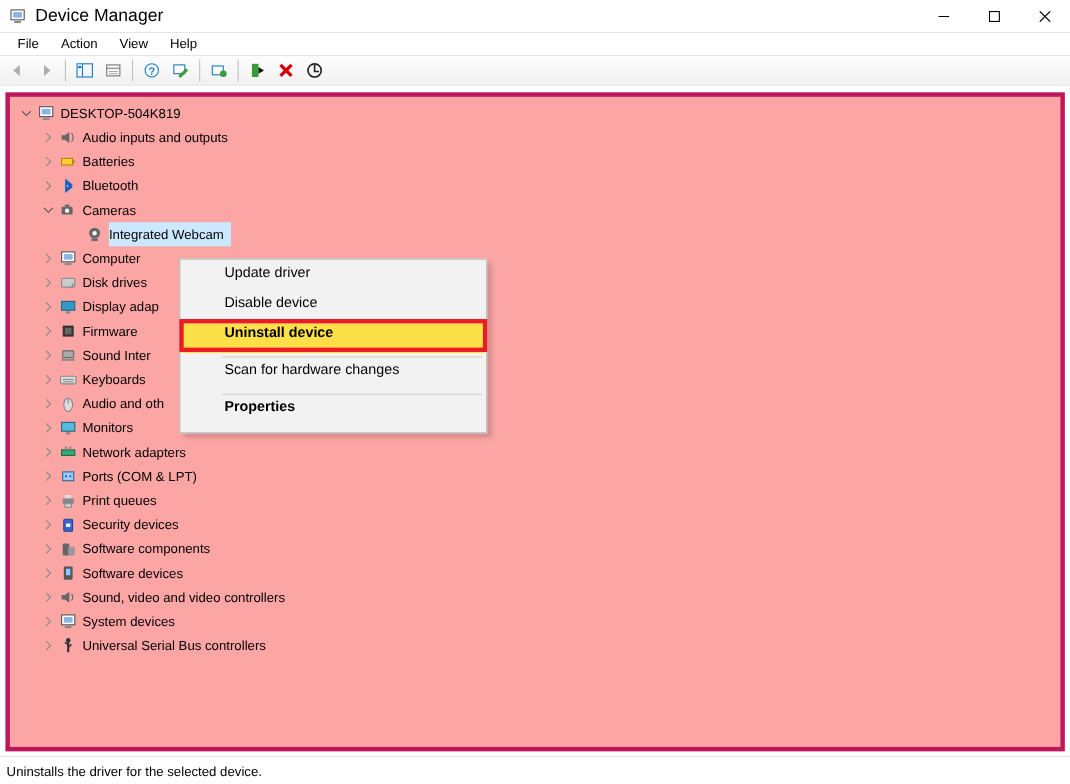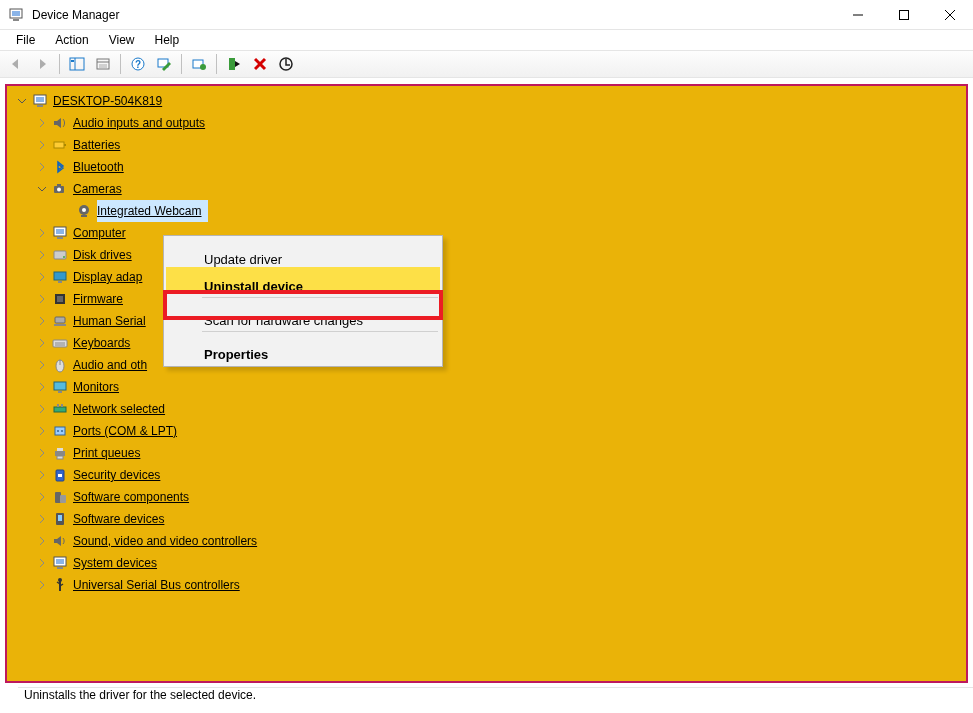--- a/index.html
+++ b/index.html
@@ -18,21 +18,21 @@
     display: flex;
     align-items: center;
     border-bottom: 1px solid #e5e5e5;
     padding-left: 8px;
   }
   .titlebar .appicon {
     width: 16px; height: 16px;
     display:flex;align-items:center;justify-content:center;
     margin-right: 8px;
   }
-  .titlebar .title { font-size: 12px; }
+  .titlebar .title { font-size: 16px; }
   .titlebar .spacer { flex: 1; }
   .winbtn {
     width: 46px; height: 30px;
     display:flex;align-items:center;justify-content:center;
     font-size: 10px;
   }
   .winbtn svg { display:block; }
   .menubar {
     height: 20px;
     display:flex;
@@ -58,24 +58,23 @@
     display:flex;align-items:center;justify-content:center;
     border:1px solid transparent;
   }
   .tbtn.disabled { opacity: .45; }
   .tsep {
     width:1px;height:20px;background:#c0c0c0;margin:0 3px;
   }
   .clientwrap {
     position:absolute;
     left:5px;right:5px;top:84px;bottom:30px;
-    border:2px solid #be185d;
-    background:#eab308;
+    border:4px solid #be185d;
+    background:#fca5a5;
     overflow:hidden;
-    text-decoration:underline;
   }
   .tree {
     padding: 4px 0 4px 4px;
     font-size: 12px;
     line-height: 22px;
   }
   .row {
     height:22px;
     display:flex;align-items:center;
     white-space:nowrap;
@@ -99,40 +98,40 @@
     position:absolute;
     left:163px; top:235px;
     width:280px;
     background:#f2f2f2;
     border:1px solid #b5b5b5;
     box-shadow: 4px 4px 4px rgba(0,0,0,.15);
     padding:4px 2px;
   }
   .ctxitem {
     height:27px;
-    display:flex;align-items:flex-end;
+    display:flex;align-items:flex-start;
     padding-left:38px;
     font-size:13px;
   }
   .ctxitem.bold { font-weight:700; }
   .ctxsep {
     height:1px;background:#d0d0d0;margin:3px 2px 3px 36px;
   }
   .ctxitem.hi {
     background:#fde047;
     font-weight:bold;
   }
   .redbox {
     position:absolute;
     border:4px solid #ec1c24;
     pointer-events:none;
   }
   .statusbar {
-    position:absolute;left:18px;right:0;bottom:0;height:26px;
-    display:flex;
+    position:absolute;left:0;right:0;bottom:0;height:26px;
+    display:flex;align-items:center;
     padding-left:6px;
     border-top:1px solid #e5e5e5;
     font-size:12px;
   }
   svg { display:block; }
 </style>
 </head>
 <body>
 
 <div class="titlebar">
@@ -387,21 +386,21 @@
             <svg width="10" height="10">
               <path d="M3 1 L7 5 L3 9" fill="none" stroke="#888"></path>
             </svg>
           </span>
           <span class="nodeicon">
             <svg width="16" height="16">
               <rect x="3" y="4" width="10" height="6" rx="1" fill="#aaa" stroke="#666"></rect>
               <rect x="2" y="11" width="12" height="2" fill="#888"></rect>
             </svg>
           </span>
-          <span class="nodelabel">Human Serial</span>
+          <span class="nodelabel">Sound Inter</span>
         </div>
         <div class="row indent1">
           <span class="twisty">
             <svg width="10" height="10">
               <path d="M3 1 L7 5 L3 9" fill="none" stroke="#888"></path>
             </svg>
           </span>
           <span class="nodeicon">
             <svg width="16" height="16">
               <rect x="1" y="5" width="14" height="7" rx="1" fill="#ddd" stroke="#888"></rect>
@@ -445,21 +444,21 @@
               <path d="M3 1 L7 5 L3 9" fill="none" stroke="#888"></path>
             </svg>
           </span>
           <span class="nodeicon">
             <svg width="16" height="16">
               <rect x="2" y="6" width="12" height="5" fill="#3a7" stroke="#264"></rect>
               <rect x="5" y="3" width="2" height="3" fill="#888"></rect>
               <rect x="9" y="3" width="2" height="3" fill="#888"></rect>
             </svg>
           </span>
-          <span class="nodelabel">Network selected</span>
+          <span class="nodelabel">Network adapters</span>
         </div>
         <div class="row indent1">
           <span class="twisty">
             <svg width="10" height="10">
               <path d="M3 1 L7 5 L3 9" fill="none" stroke="#888"></path>
             </svg>
           </span>
           <span class="nodeicon">
             <svg width="16" height="16">
               <rect x="3" y="4" width="10" height="8" fill="#9cf" stroke="#369"></rect>
@@ -571,20 +570,23 @@
           <span class="nodelabel">Universal Serial Bus controllers</span>
         </div>
       </div>
 
   </div>
 </div>
 
 <div class="ctxmenu">
   <div class="ctxitem">
       <span>Update driver</span>
+    </div>
+  <div class="ctxitem">
+      <span>Disable device</span>
     </div>
   <div class="ctxitem hi">
       <span>Uninstall device</span>
     </div>
   <div class="ctxsep"></div>
   <div class="ctxitem">
       <span>Scan for hardware changes</span>
     </div>
   <div class="ctxsep"></div>
   <div class="ctxitem bold">

